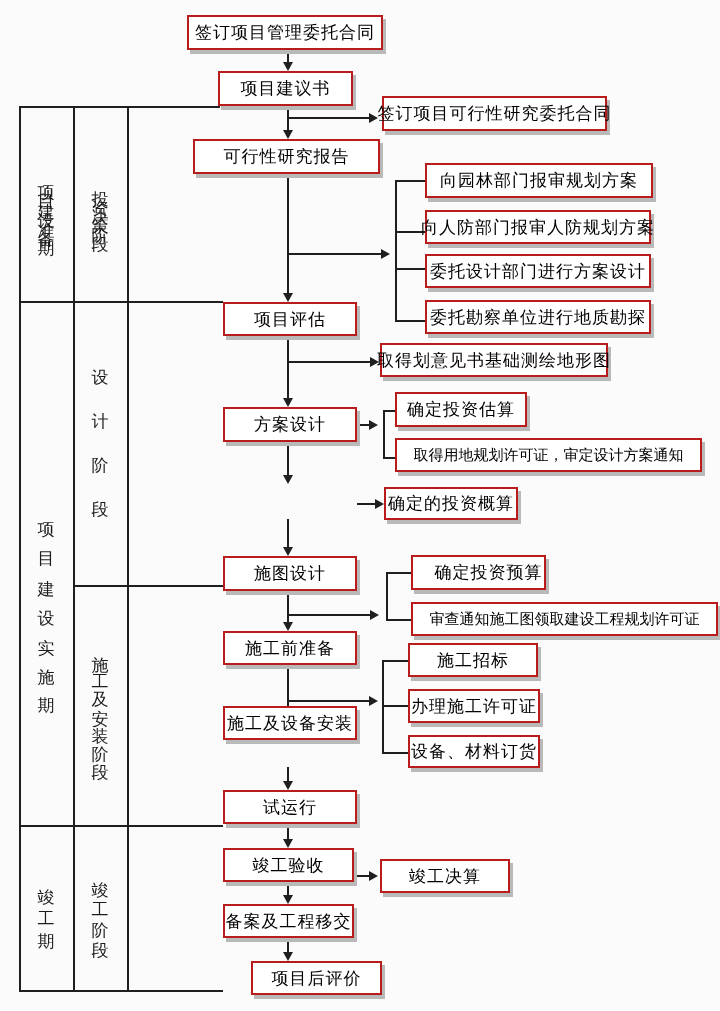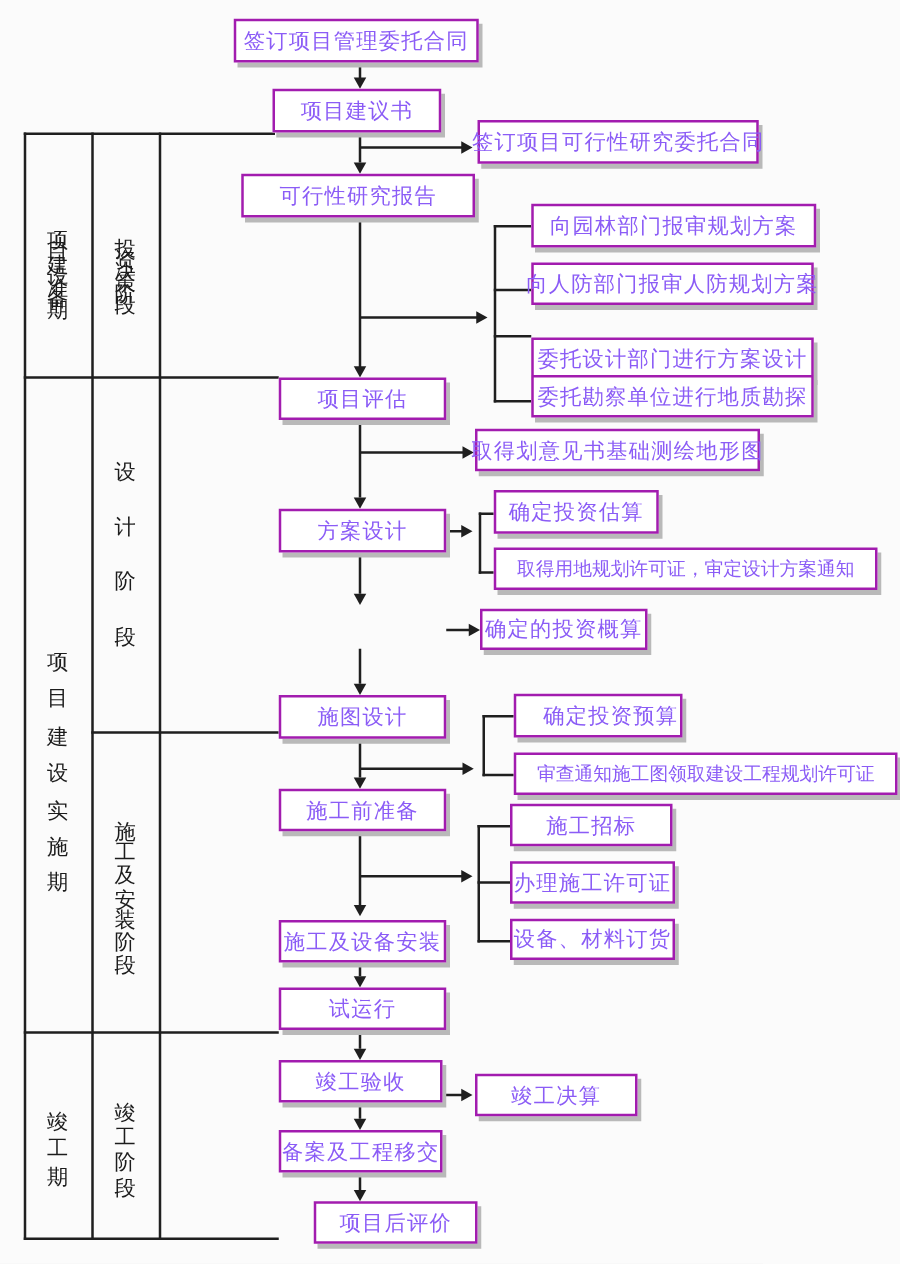--- a/index.html
+++ b/index.html
@@ -1,20 +1,20 @@
 <!DOCTYPE html>
 <html><head>
 <meta charset="utf-8">
 <style>
   html,body{margin:0;padding:0;}
   body{background:#e9e9e9;font-family:"Liberation Serif","DejaVu Serif",serif;}
   #stage{position:relative;width:720px;height:1011px;background:#fbfbfb;overflow:hidden;margin:0 auto;}
-  .box{position:absolute;box-sizing:border-box;background:#fff;border:2px solid #a21caf;
+  .box{position:absolute;box-sizing:border-box;background:#fff;border:2px solid #b91c1c;
        box-shadow:3px 4px 0 0 #b9b9b9;display:flex;align-items:center;justify-content:center;
-       font-size:17px;color:#8b5cf6;letter-spacing:1px;white-space:nowrap;}
+       font-size:17px;color:#000000;letter-spacing:1px;white-space:nowrap;}
   .box.small{font-size:15px;letter-spacing:0;}
   .hl,.vl{position:absolute;background:#1f1f1f;}
   .hl{height:2px;} .vl{width:2px;}
   .ah{position:absolute;width:0;height:0;}
   .ah.down{border-left:5px solid transparent;border-right:5px solid transparent;border-top:9px solid #1f1f1f;}
   .ah.right{border-top:5px solid transparent;border-bottom:5px solid transparent;border-left:9px solid #1f1f1f;}
   .cell{position:absolute;display:flex;align-items:center;justify-content:center;
         font-size:17px;color:#1c1c1c;box-sizing:border-box;}
   .vtext{writing-mode:vertical-rl;text-orientation:upright;line-height:1;}
   .ls9{letter-spacing:9px;} .ls18{letter-spacing:18px;} .ls20{letter-spacing:20px;}
@@ -120,30 +120,30 @@
   <div class="hl" style="left:354px;top:875px;width:16px;"></div>
   <div class="ah right" style="left:369px;top:871px;"></div>
 
   <div class="box" style="left:187px;top:15px;width:196px;height:35px;">签订项目管理委托合同</div>
   <div class="box" style="left:218px;top:71px;width:135px;height:35px;">项目建议书</div>
   <div class="box" style="left:193px;top:139px;width:187px;height:35px;">可行性研究报告</div>
   <div class="box" style="left:223px;top:302px;width:134px;height:34px;">项目评估</div>
   <div class="box" style="left:223px;top:407px;width:134px;height:35px;">方案设计</div>
   <div class="box" style="left:223px;top:556px;width:134px;height:35px;">施图设计</div>
   <div class="box" style="left:223px;top:631px;width:134px;height:34px;">施工前准备</div>
-  <div class="box" style="left:223px;top:736px;width:134px;height:34px;">施工及设备安装</div>
+  <div class="box" style="left:223px;top:706px;width:134px;height:34px;">施工及设备安装</div>
   <div class="box" style="left:223px;top:790px;width:134px;height:34px;">试运行</div>
   <div class="box" style="left:223px;top:848px;width:131px;height:34px;">竣工验收</div>
   <div class="box" style="left:223px;top:904px;width:131px;height:34px;">备案及工程移交</div>
   <div class="box" style="left:223px;top:961px;width:131px;height:34px;margin-left:28px;">项目后评价</div>
 
   <div class="box" style="left:382px;top:96px;width:225px;height:35px;">签订项目可行性研究委托合同</div>
   <div class="box" style="left:425px;top:163px;width:228px;height:35px;">向园林部门报审规划方案</div>
   <div class="box" style="left:425px;top:210px;width:226px;height:34px;">向人防部门报审人防规划方案</div>
-  <div class="box" style="left:425px;top:254px;width:226px;height:34px;margin-top:16px;">委托设计部门进行方案设计</div>
+  <div class="box" style="left:425px;top:254px;width:226px;height:34px;">委托设计部门进行方案设计</div>
   <div class="box" style="left:425px;top:300px;width:226px;height:34px;">委托勘察单位进行地质勘探</div>
   <div class="box" style="left:380px;top:343px;width:228px;height:34px;">取得划意见书基础测绘地形图</div>
   <div class="box" style="left:395px;top:392px;width:132px;height:35px;">确定投资估算</div>
   <div class="box small" style="left:395px;top:438px;width:307px;height:34px;">取得用地规划许可证，审定设计方案通知</div>
   <div class="box" style="left:384px;top:487px;width:134px;height:33px;">确定的投资概算</div>
   <div class="box" style="left:411px;top:555px;width:135px;height:35px;padding-left:20px;">确定投资预算</div>
   <div class="box small" style="left:411px;top:602px;width:307px;height:34px;">审查通知施工图领取建设工程规划许可证</div>
   <div class="box" style="left:408px;top:643px;width:130px;height:34px;">施工招标</div>
   <div class="box" style="left:408px;top:689px;width:132px;height:34px;">办理施工许可证</div>
   <div class="box" style="left:408px;top:735px;width:132px;height:33px;">设备、材料订货</div>

